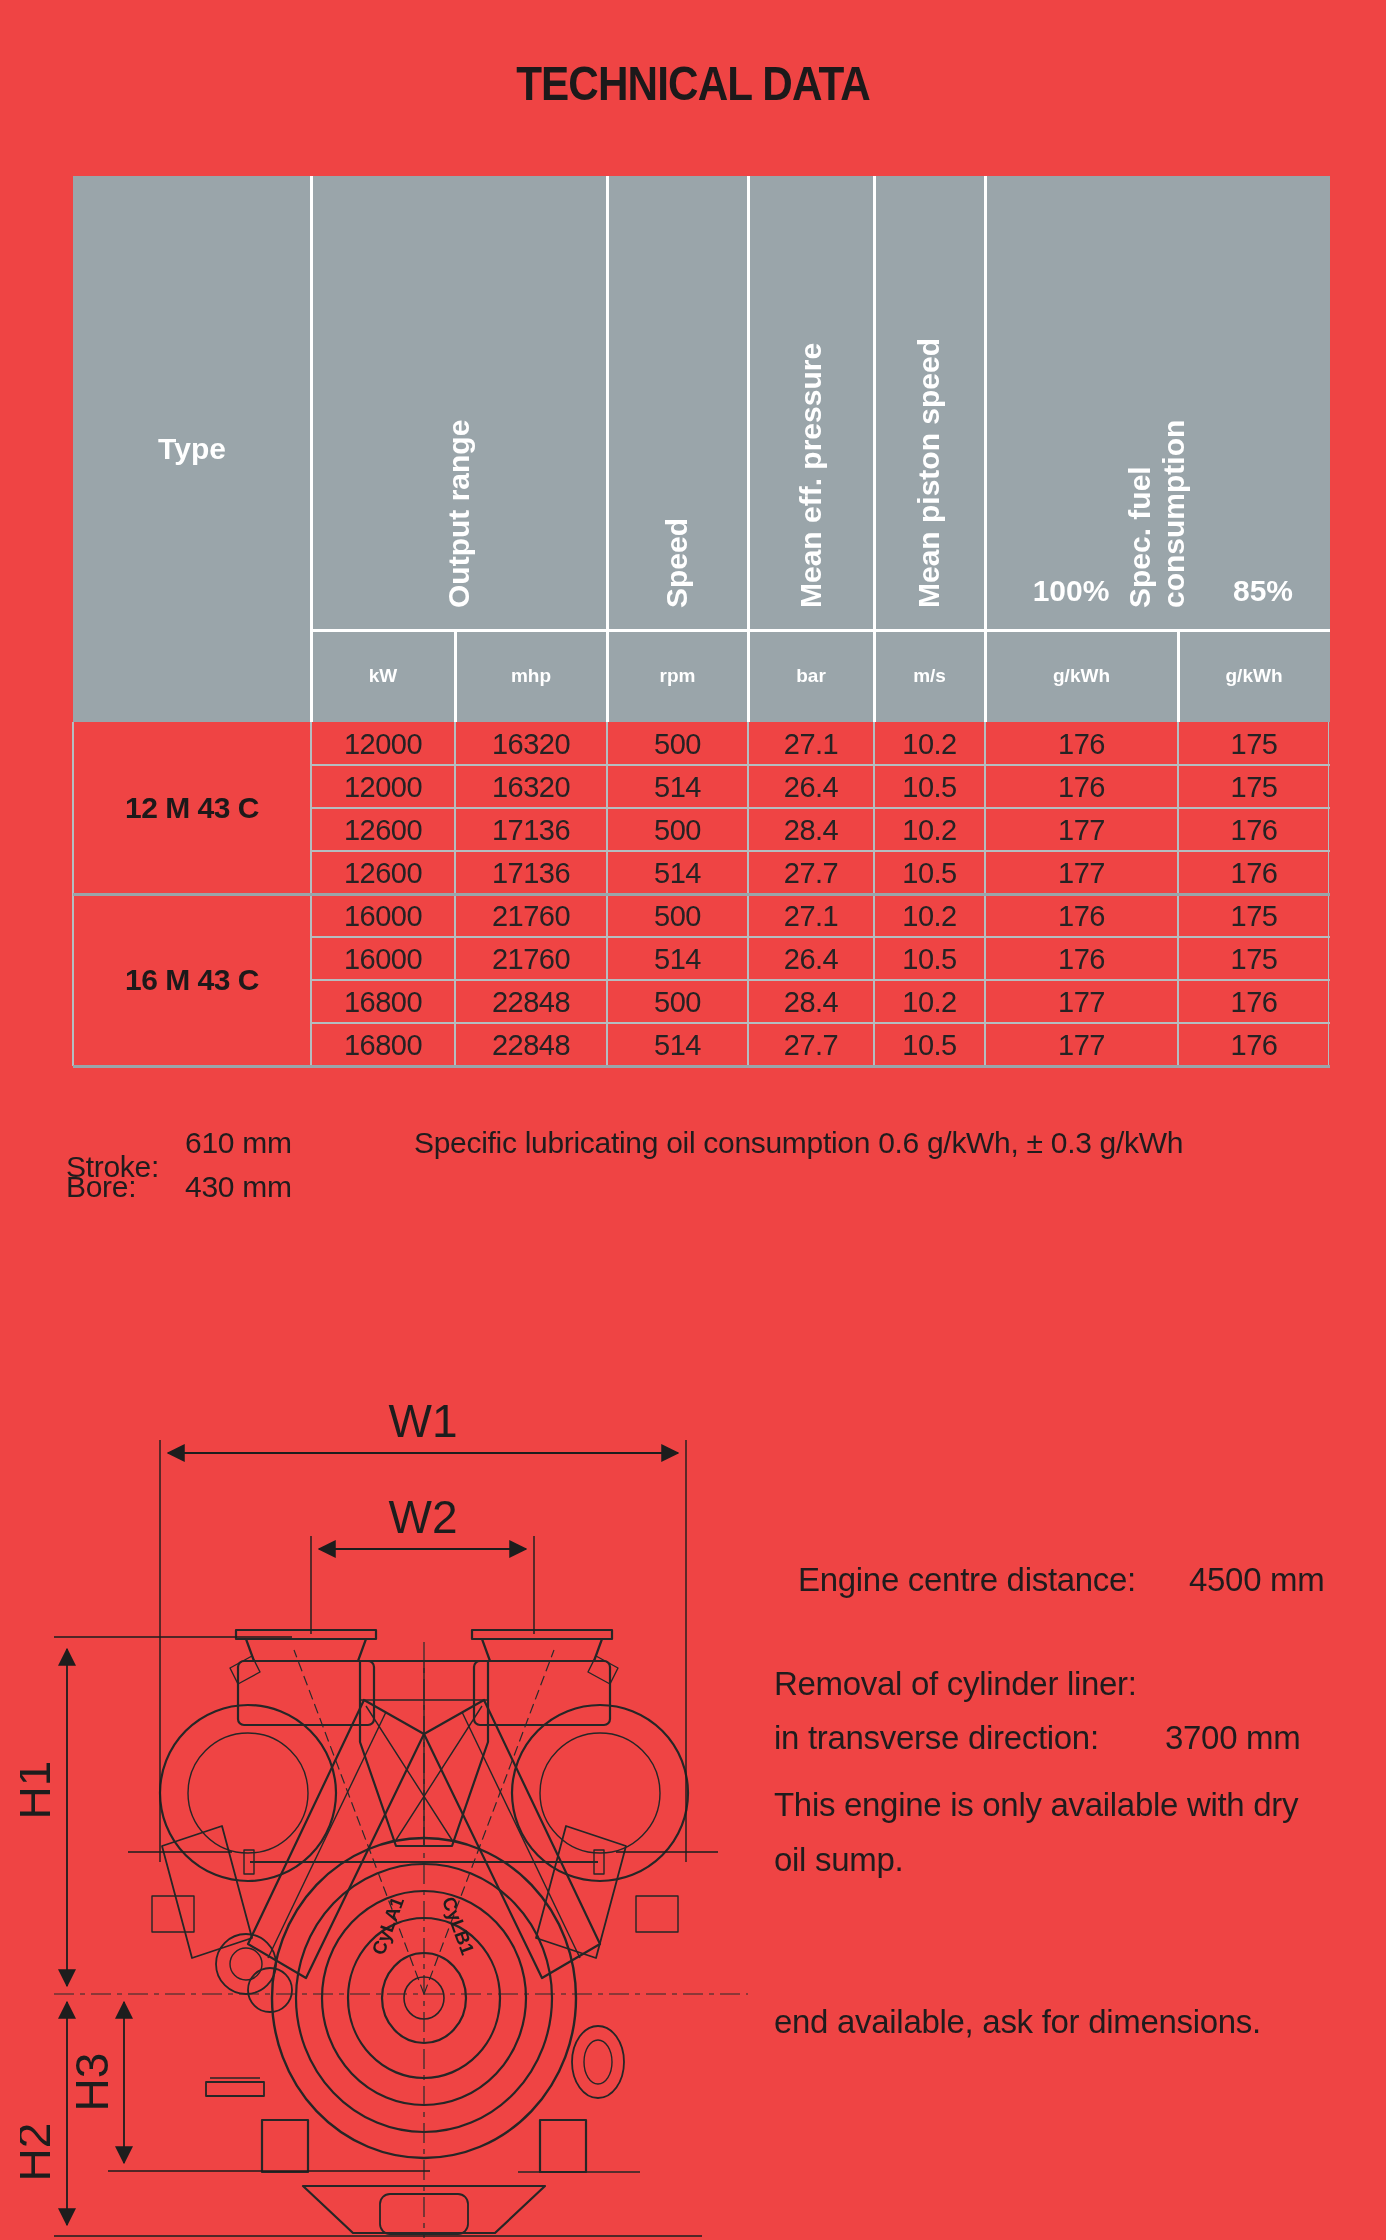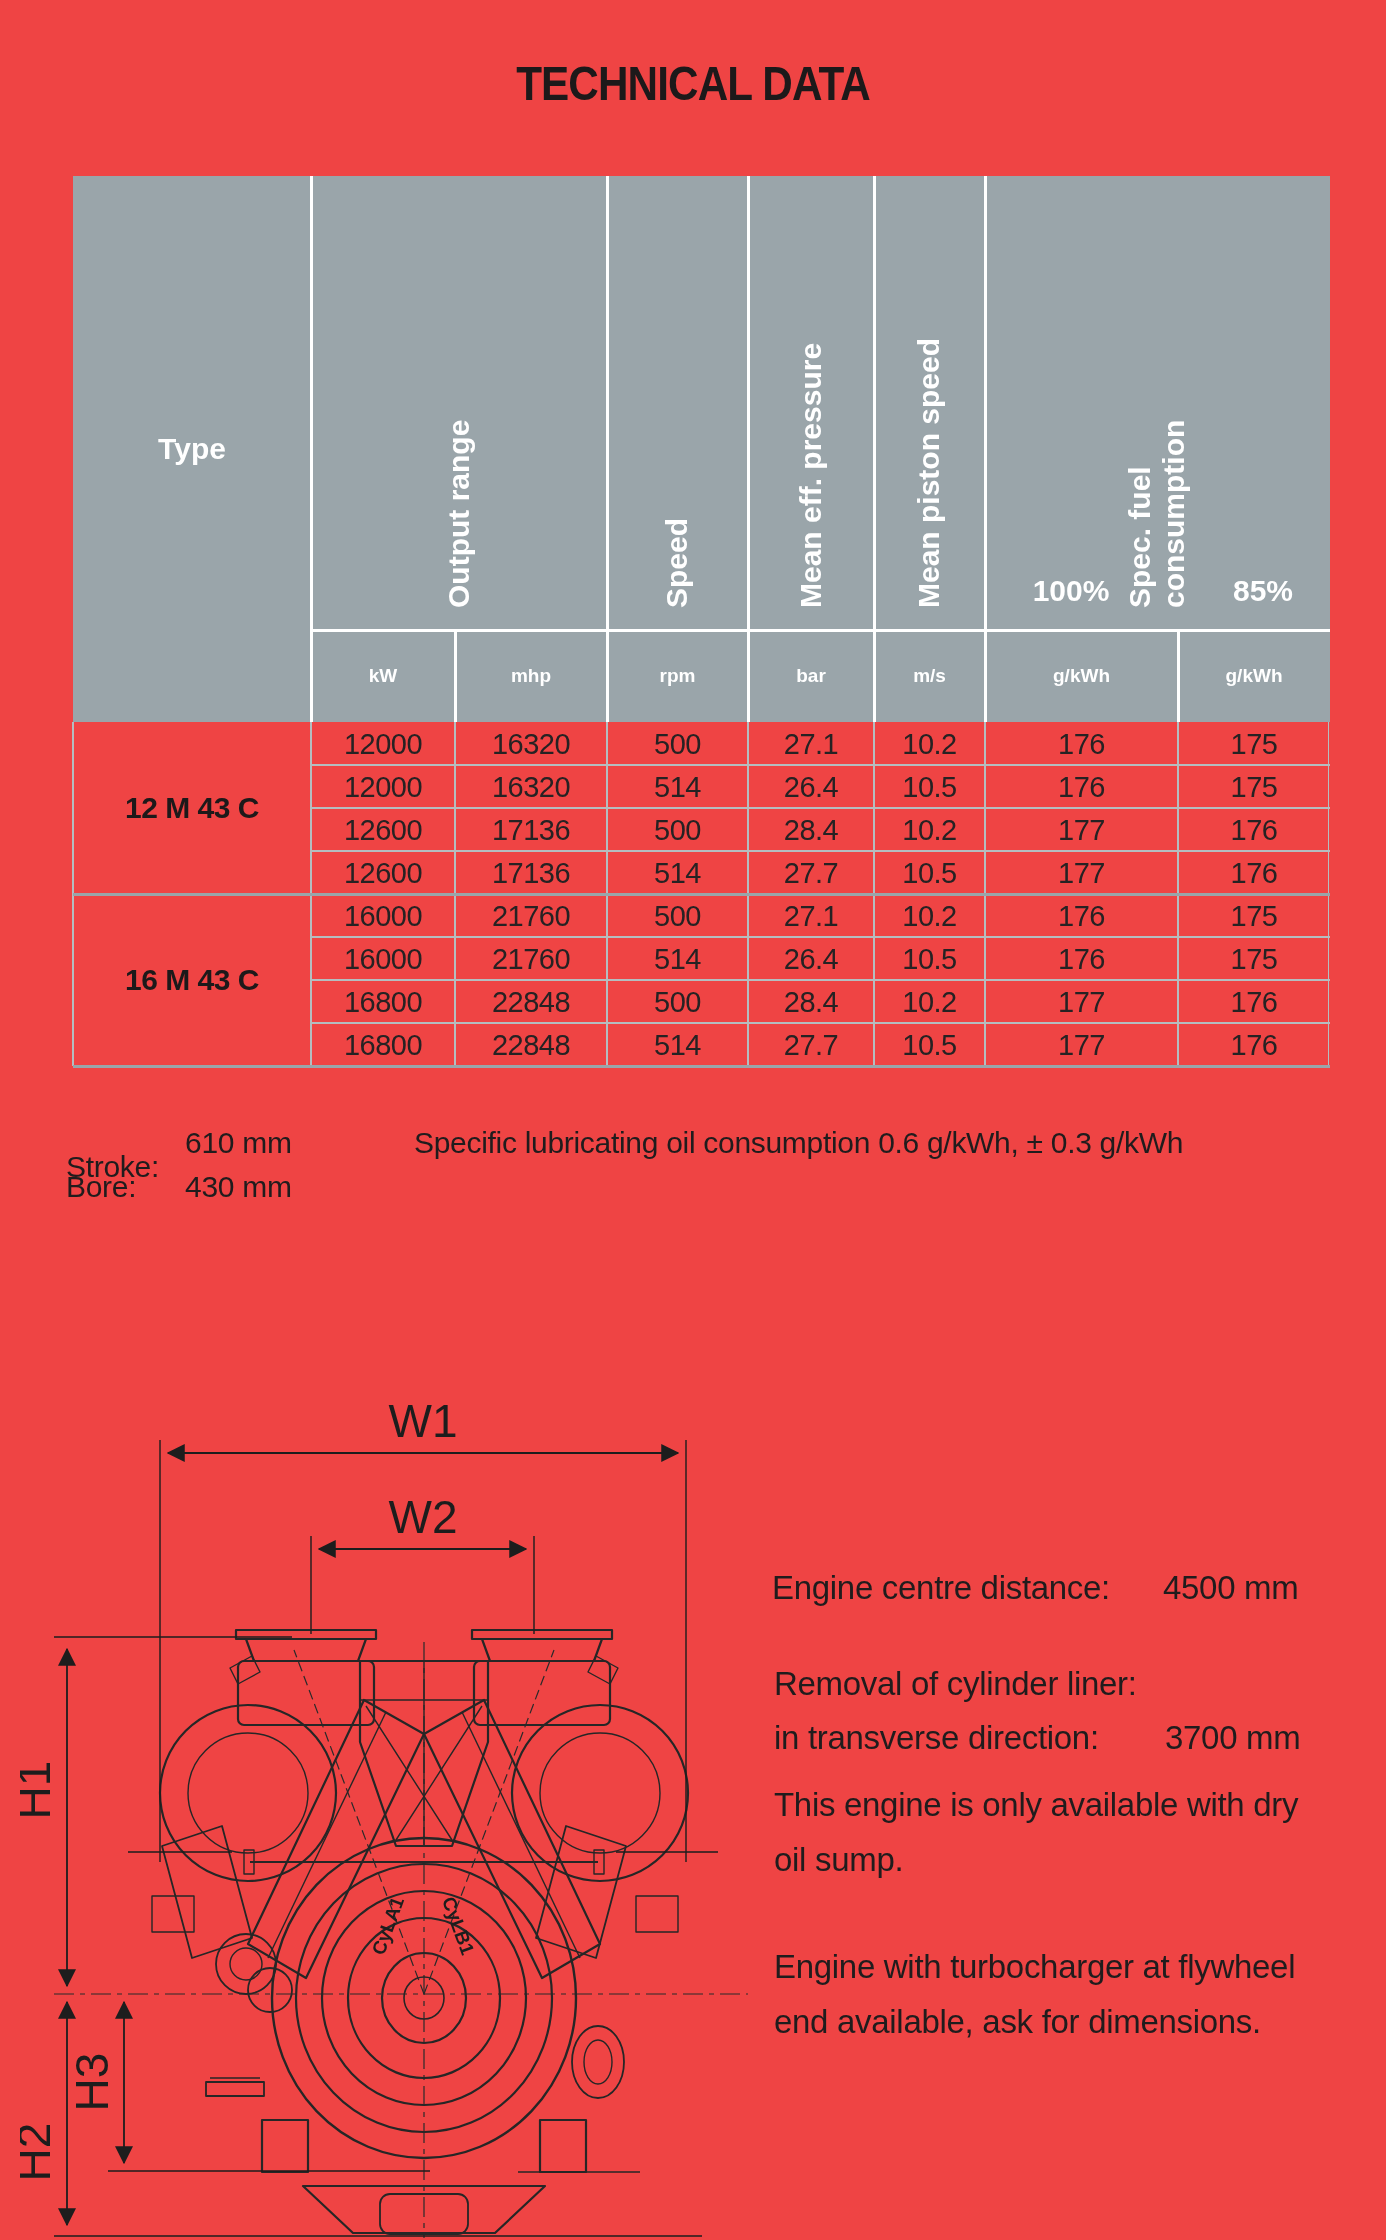--- a/index.html
+++ b/index.html
@@ -160,32 +160,31 @@
     <text class="dimtxt" x="423" y="1437" text-anchor="middle">W1</text>
     <text class="dimtxt" x="423" y="1533" text-anchor="middle">W2</text>
     <text class="dimtxt" text-anchor="middle" transform="translate(50,1790) rotate(-90)">H1</text>
     <text class="dimtxt" text-anchor="middle" transform="translate(50,2152) rotate(-90)">H2</text>
     <text class="dimtxt" text-anchor="middle" transform="translate(108,2082) rotate(-90)">H3</text>
 
     <text class="cyltxt" text-anchor="middle" transform="translate(394,1928) rotate(-70)">CyLA1</text>
     <text class="cyltxt" text-anchor="middle" transform="translate(452,1928) rotate(70)">CyLB1</text>
   </svg>
 
-  <div class="info-line" style="left:772px;top:1561px;width:560px;margin-top:8px;">
+  <div class="info-line" style="left:798px;top:1561px;width:560px;">
     <span>Engine centre distance:</span>
     <span class="info-val">4500 mm</span>
   </div>
   <div class="info-line" style="left:774px;top:1665px;">Removal of cylinder liner:</div>
   <div class="info-line" style="left:774px;top:1719px;width:560px;">
     <span>in transverse direction:</span>
     <span class="info-val">3700 mm</span>
   </div>
   <div class="info-line" style="left:774px;top:1786px;">This engine is only available with dry</div>
   <div class="info-line" style="left:774px;top:1841px;">oil sump.</div>
-  <div class="info-line" style="left:774px;top:1948px;">Engine with turbocharger at flywheel</div>
   <div class="info-line" style="left:774px;top:2003px;">end available, ask for dimensions.</div>
 
 <div class="unitlab" style="left: 383px; top: 676px;">kW</div>
     <div class="unitlab" style="left: 531px; top: 676px;">mhp</div>
     <div class="unitlab" style="left: 677.5px; top: 676px;">rpm</div>
     <div class="unitlab" style="left: 811px; top: 676px;">bar</div>
     <div class="unitlab" style="left: 929.5px; top: 676px;">m/s</div>
     <div class="unitlab" style="left: 1081.5px; top: 676px;">g/kWh</div>
     <div class="unitlab" style="left: 1254px; top: 676px;">g/kWh</div>
     <div class="gline" style="left: 310.25px; top: 722px; width: 1.5px; height: 344px;"></div>

